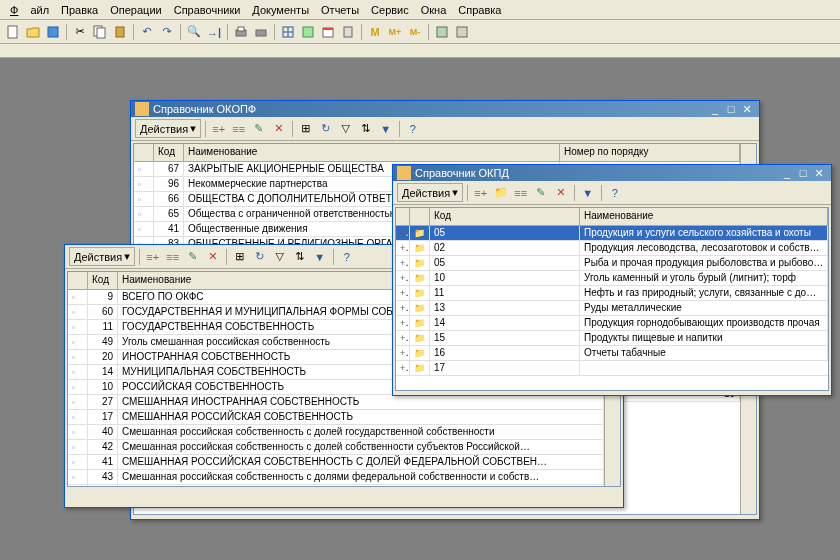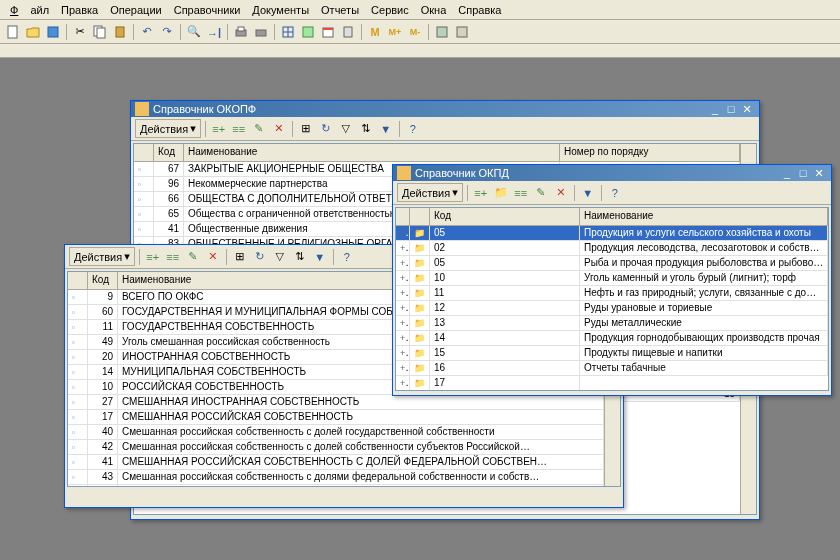--- a/index.html
+++ b/index.html
@@ -428,26 +428,20 @@
           </div>
           <div class="grid-row">
             <div class="g-cell" style="width:14px"><span class="plus"></span></div>
             <div class="g-cell" style="width:20px"><span class="row-icon folder-icon"></span></div>
             <div class="g-cell" style="width:150px">11</div>
             <div class="g-cell" style="flex:1">Нефть и газ природный; услуги, связанные с до…</div>
           </div>
           <div class="grid-row">
             <div class="g-cell" style="width:14px"><span class="plus"></span></div>
             <div class="g-cell" style="width:20px"><span class="row-icon folder-icon"></span></div>
-            <div class="g-cell" style="width:150px">12</div>
-            <div class="g-cell" style="flex:1">Руды урановые и ториевые</div>
-          </div>
-          <div class="grid-row">
-            <div class="g-cell" style="width:14px"><span class="plus"></span></div>
-            <div class="g-cell" style="width:20px"><span class="row-icon folder-icon"></span></div>
             <div class="g-cell" style="width:150px">13</div>
             <div class="g-cell" style="flex:1">Руды металлические</div>
           </div>
           <div class="grid-row">
             <div class="g-cell" style="width:14px"><span class="plus"></span></div>
             <div class="g-cell" style="width:20px"><span class="row-icon folder-icon"></span></div>
             <div class="g-cell" style="width:150px">14</div>
             <div class="g-cell" style="flex:1">Продукция горнодобывающих производств прочая</div>
           </div>
           <div class="grid-row">

